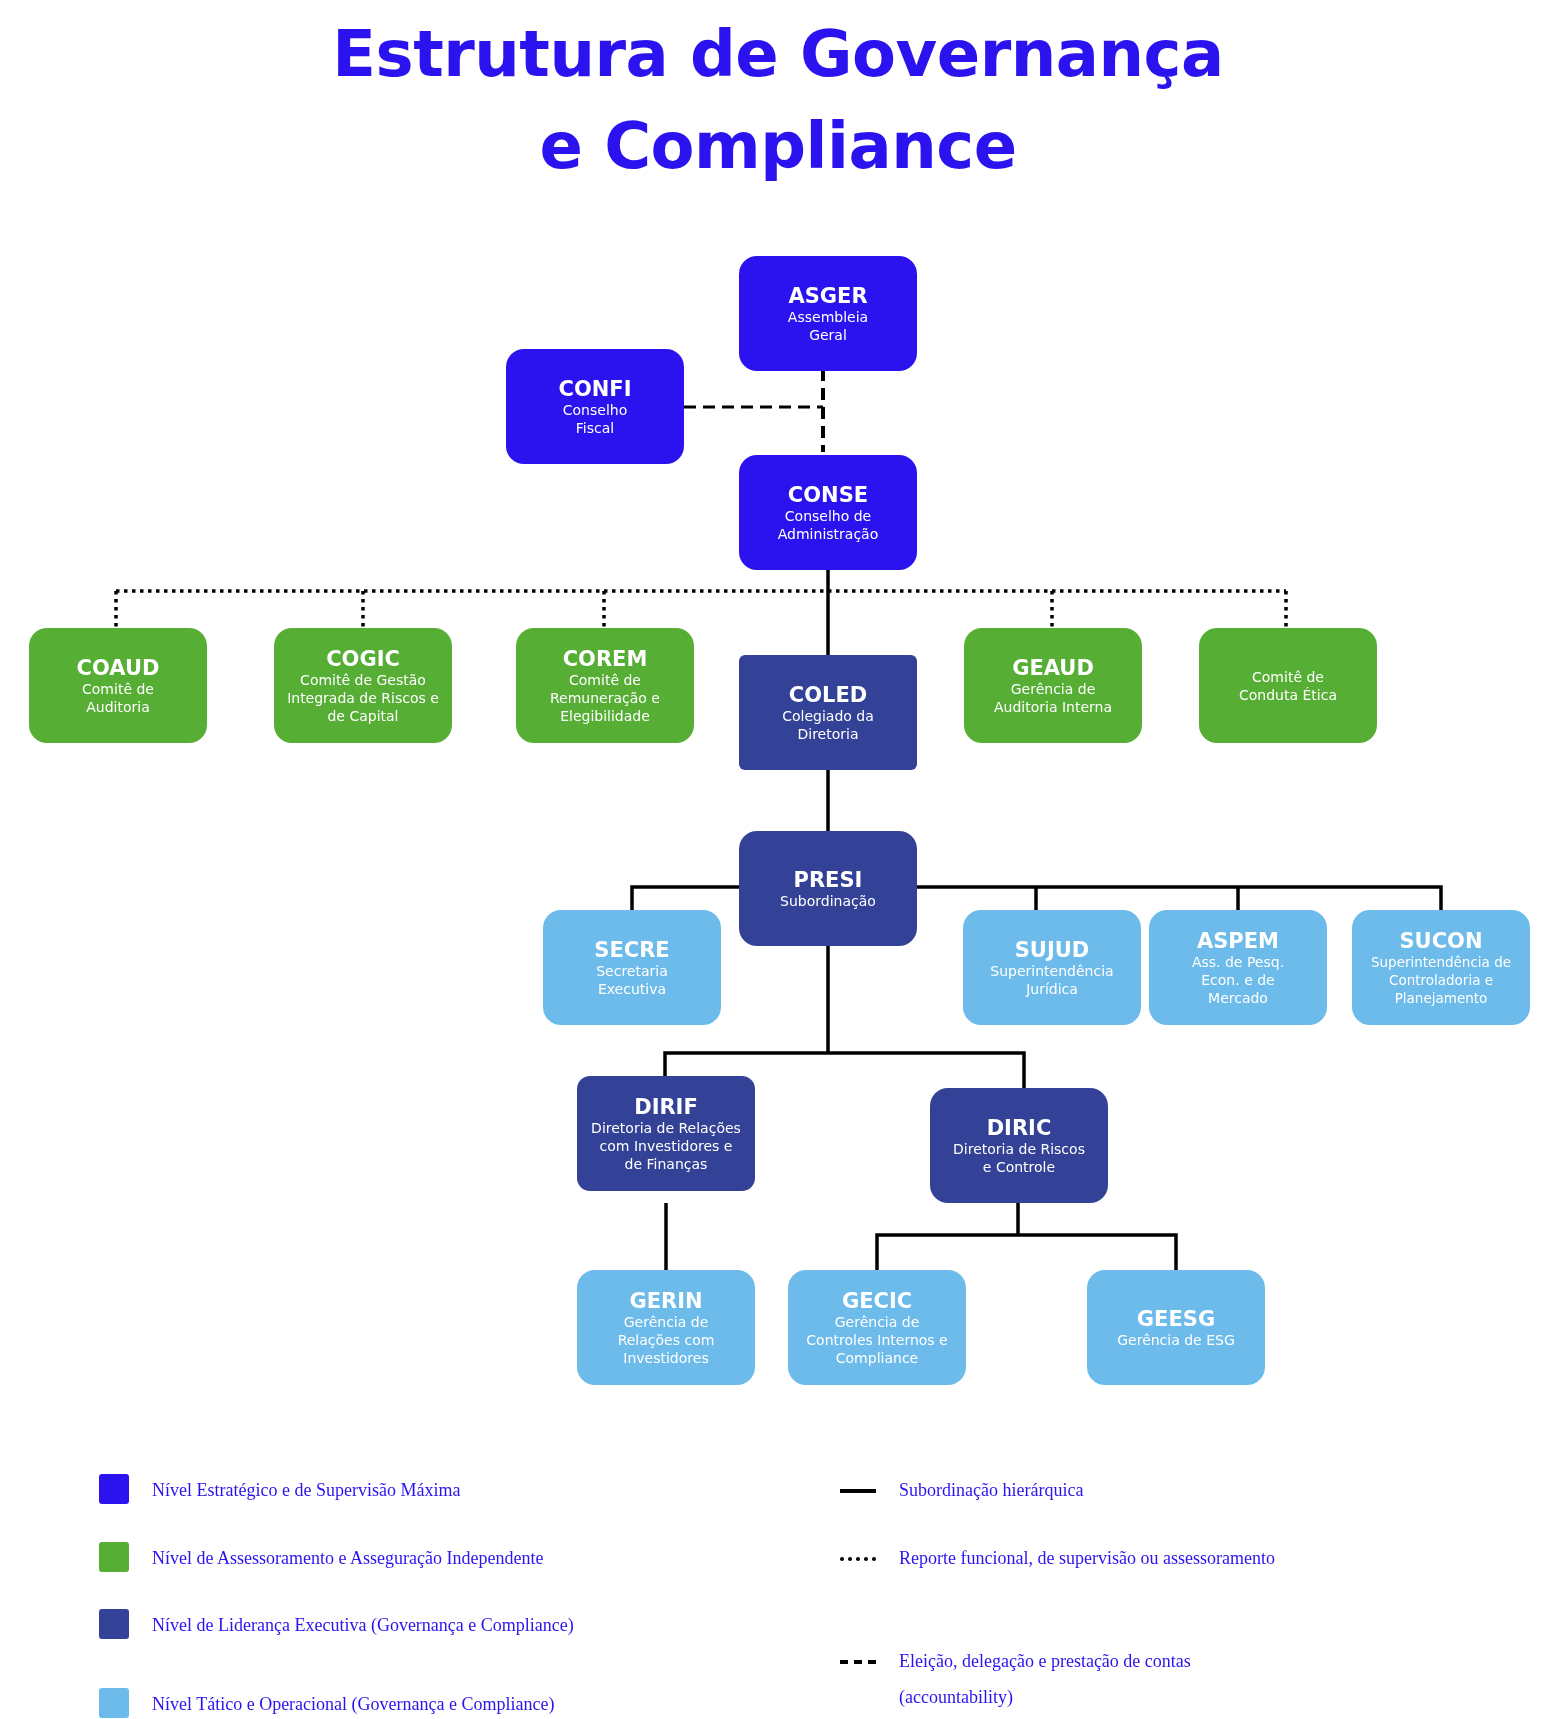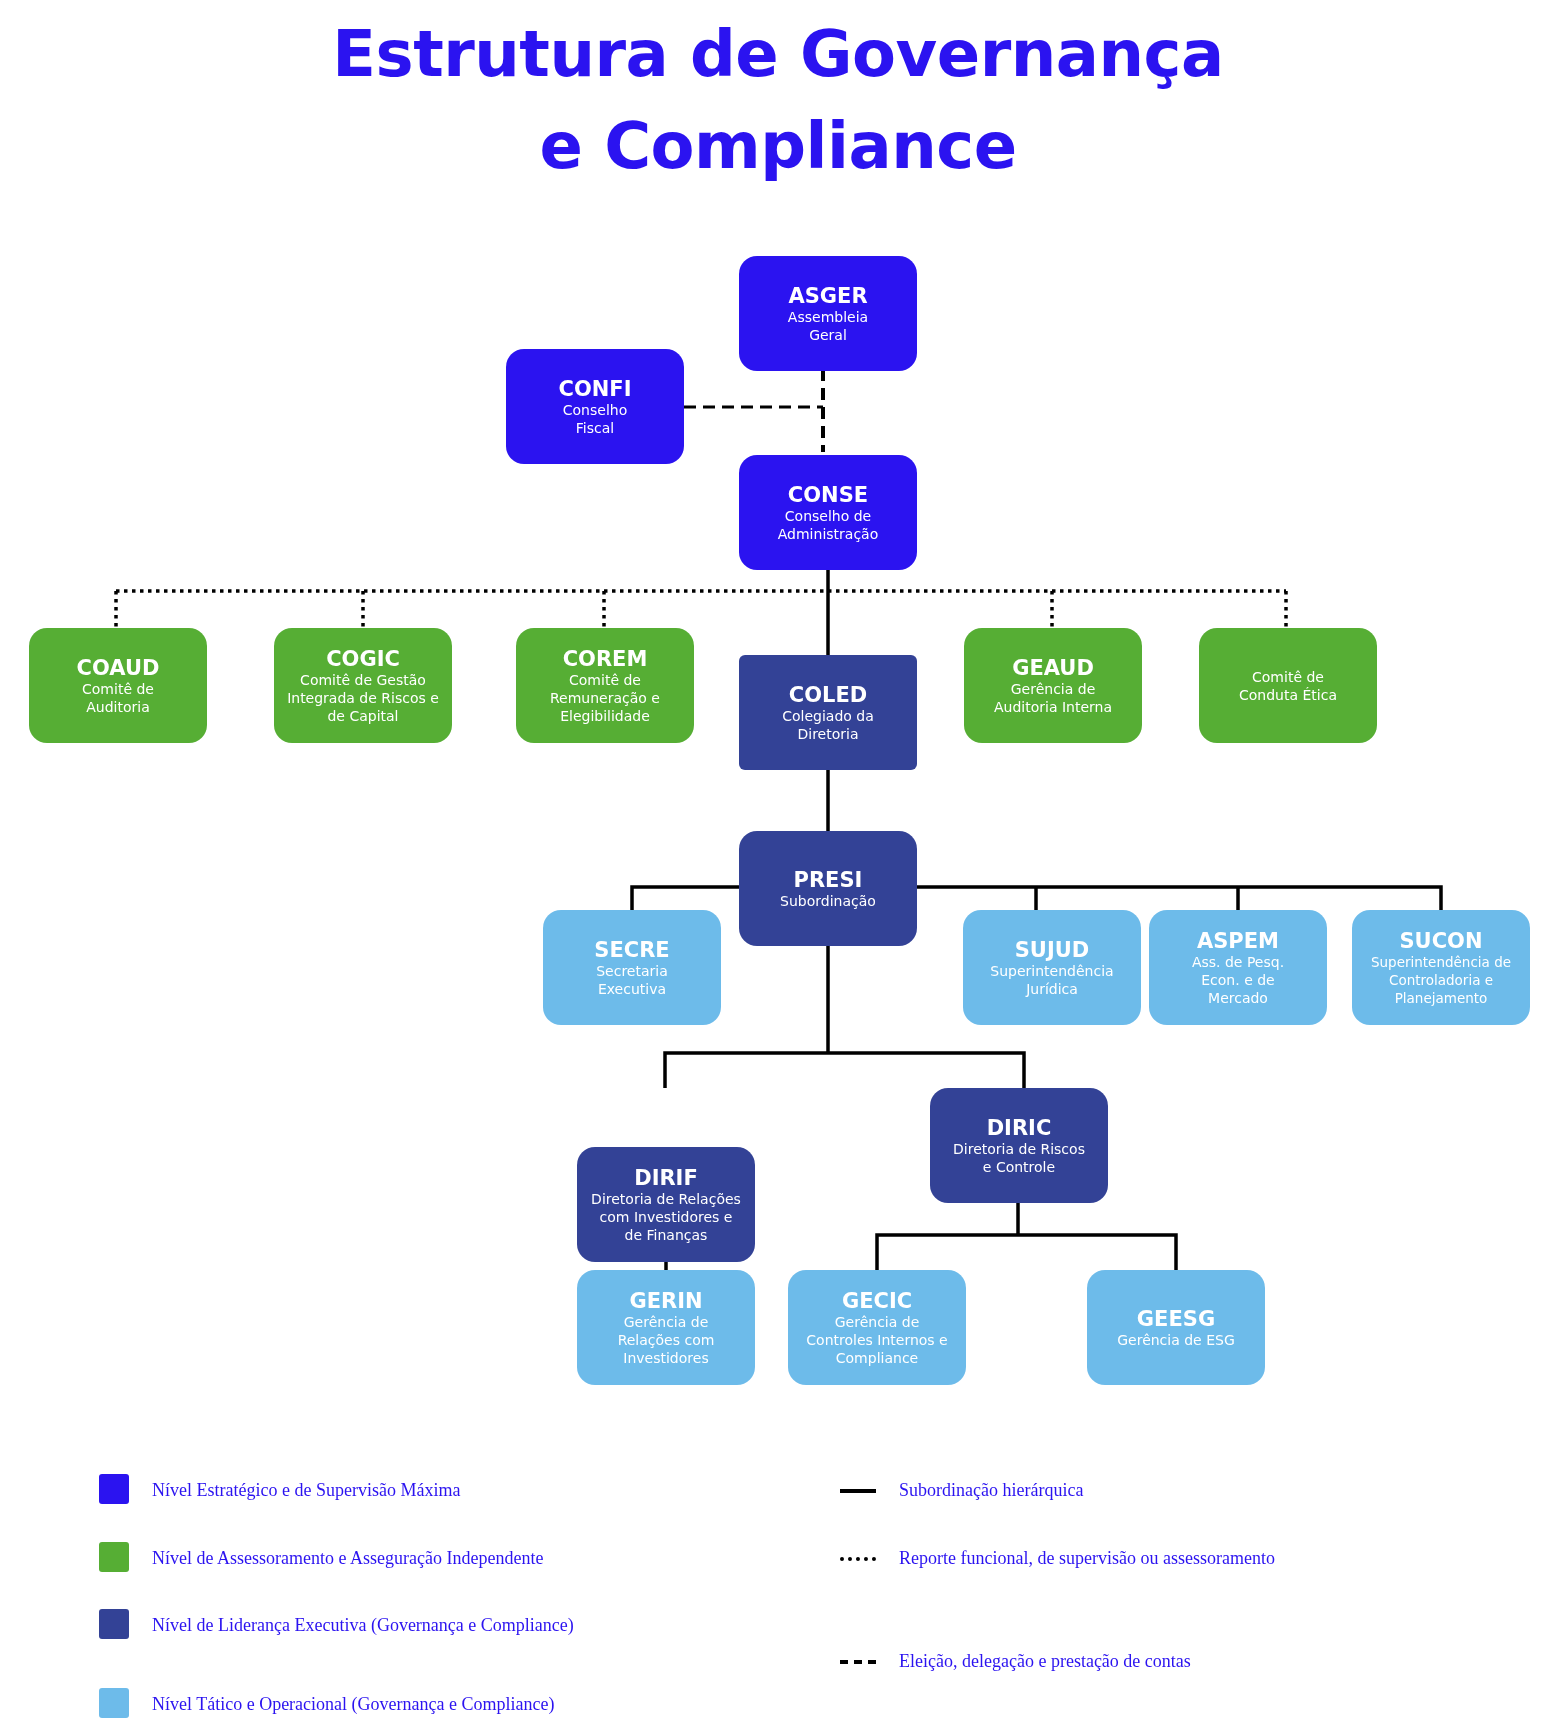--- a/index.html
+++ b/index.html
@@ -110,21 +110,21 @@
 </div>
 <div class="node c-tactical" style="left:1149px;top:910px;">
   <div class="code">ASPEM</div>
   <div class="desc" style="width:110px">Ass. de Pesq. Econ. e de Mercado</div>
 </div>
 <div class="node c-tactical" style="left:1352px;top:910px;">
   <div class="code">SUCON</div>
   <div class="desc" style="font-size:13.5px">Superintendência de Controladoria e Planejamento</div>
 </div>
 
-<div class="node c-executive" style="left:577px;top:1147px;">
+<div class="node c-executive" style="left:577px;top:1076px;border-radius:13px;">
   <div class="code">DIRIF</div>
   <div class="desc" style="width:150px">Diretoria de Relações com Investidores e de Finanças</div>
 </div>
 <div class="node c-executive" style="left:930px;top:1088px;">
   <div class="code">DIRIC</div>
   <div class="desc" style="width:140px">Diretoria de Riscos e Controle</div>
 </div>
 
 <div class="node c-tactical" style="left:577px;top:1270px;">
   <div class="code">GERIN</div>
@@ -174,15 +174,16 @@
     <div class="legend-text">
       <div>Reporte funcional, de supervisão ou assessoramento</div>
     </div>
   </div>
   <div class="legend-item" style="left:840px;top:1643px;">
     <div class="legend-line">
         <span style="border-top:4px dashed #000"></span>
       </div>
     <div class="legend-text">
       <div>Eleição, delegação e prestação de contas</div>
+      <div>(accountability)</div>
     </div>
   </div>
 </div>
 
 </body></html>

